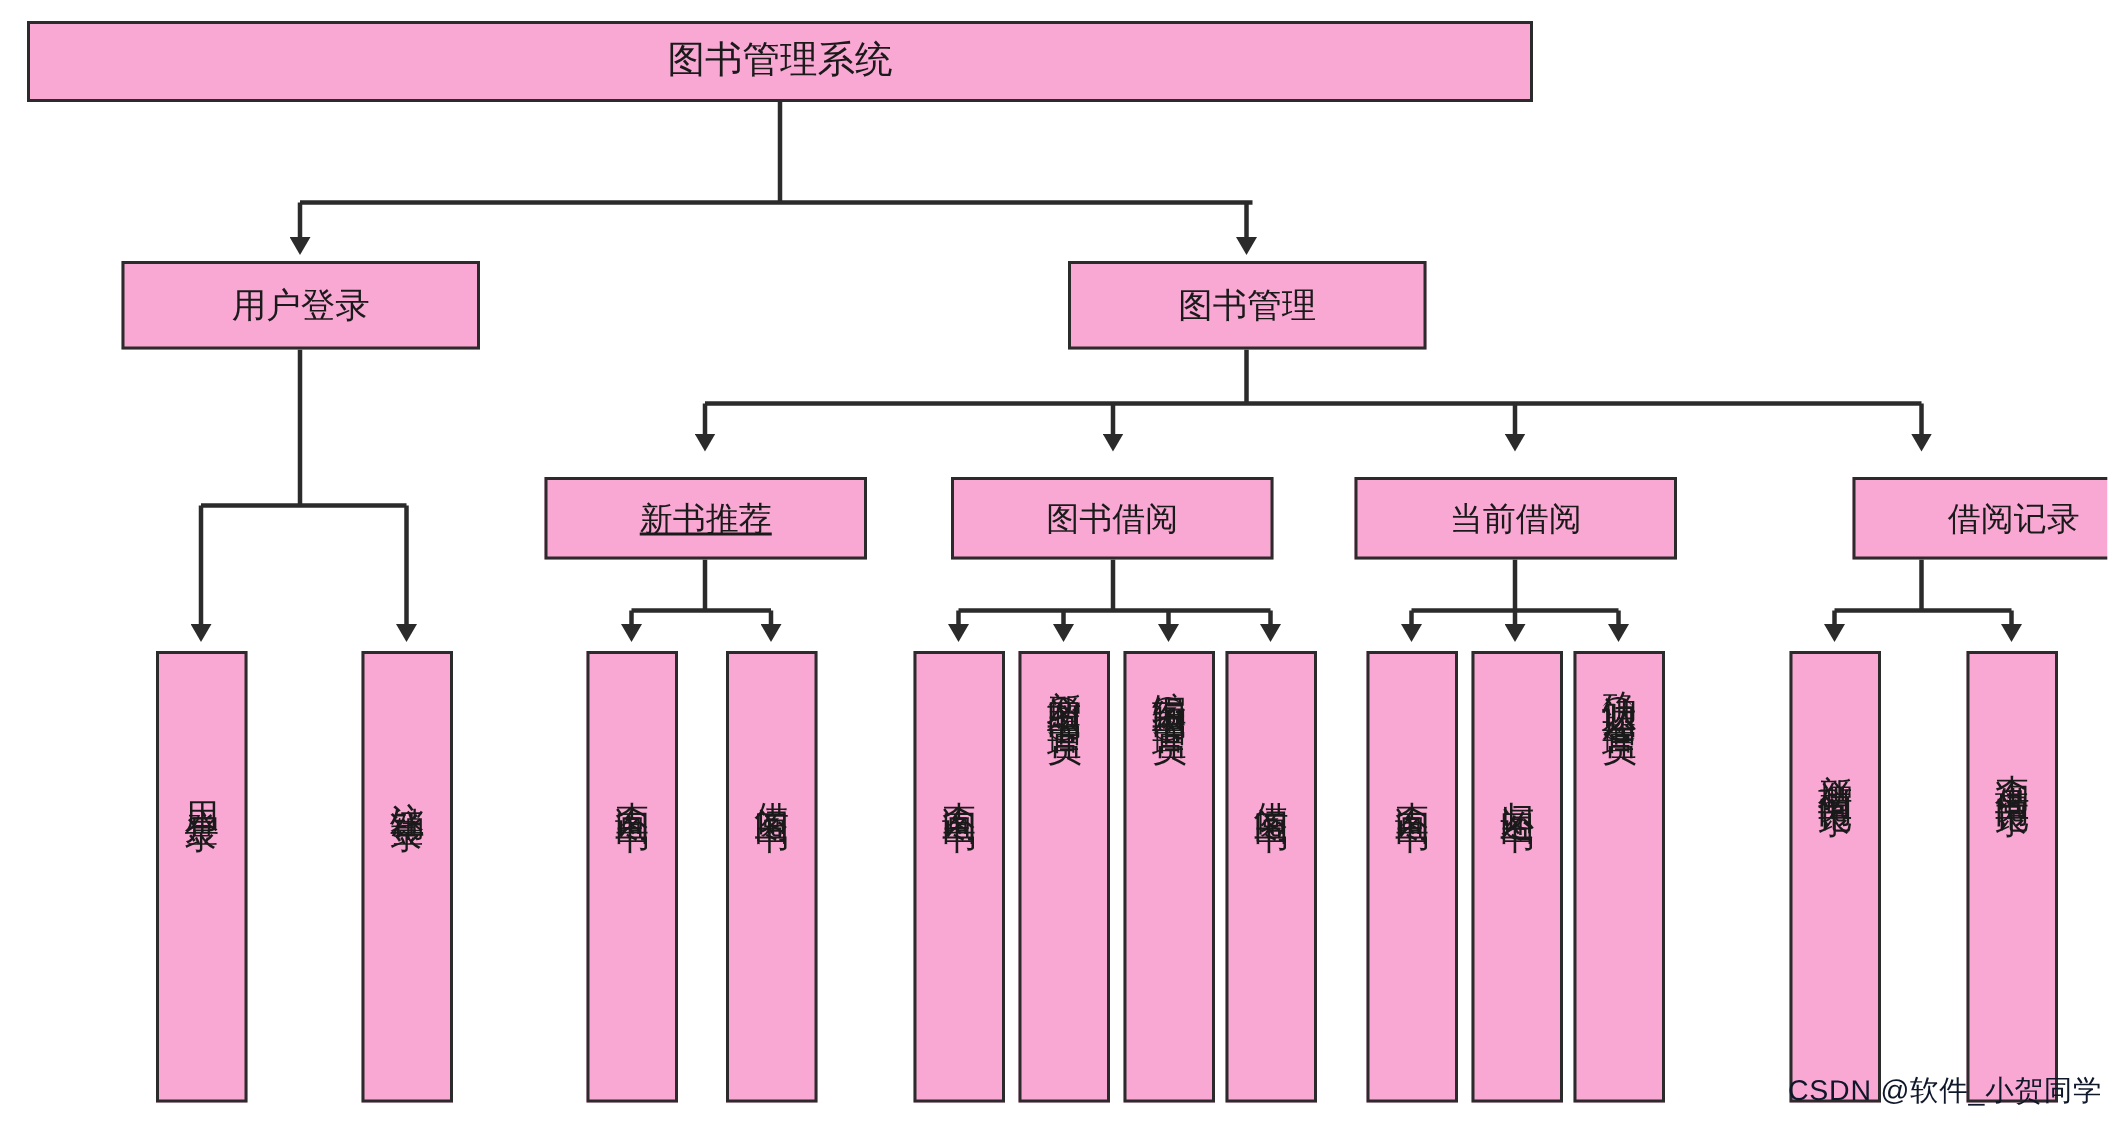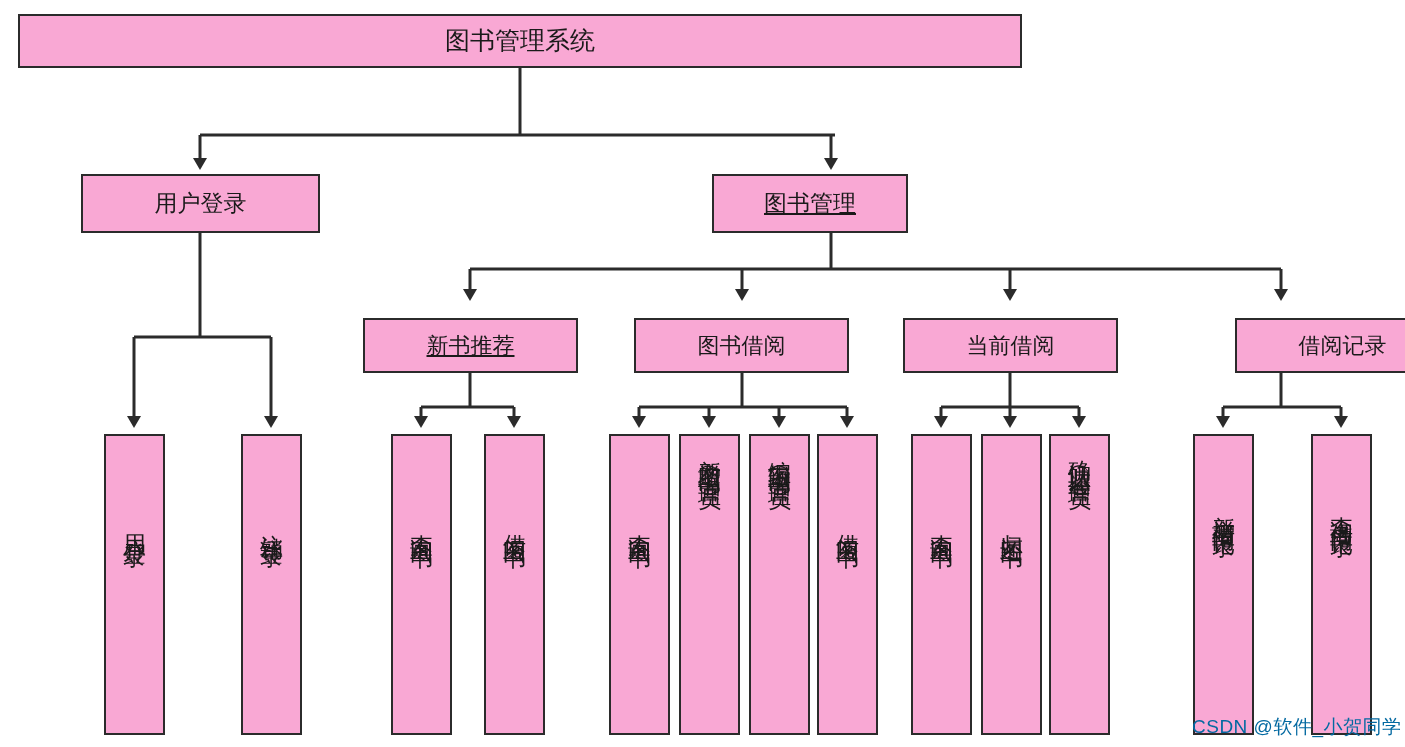--- a/index.html
+++ b/index.html
@@ -63,21 +63,21 @@
     margin-top: 74px;
   }
   .node.leaf.mid2 .lbl {
     margin-top: 56px;
   }
   .watermark {
     position: absolute;
     left: 1192px;
     top: 714px;
     font-size: 19px;
-    color: #0369a1;
+    color: #0f172a;
     white-space: nowrap;
     letter-spacing: 0.5px;
   }
 </style>
 </head>
 <body>
 
 <div id="canvas">
 
   <svg class="connectors" viewBox="0 0 1405 747">
@@ -130,21 +130,21 @@
     </g>
   </svg>
 
   <div class="node root" style="left:18px; top:14px; width:1004px; height:54px;">
     <span class="lbl">图书管理系统</span>
   </div>
 
   <div class="node lvl2" style="left:81px; top:174px; width:239px; height:59px;">
     <span class="lbl">用户登录</span>
   </div>
-  <div class="node lvl2" style="left:712px; top:174px; width:196px; height:59px;text-decoration:underline;">
+  <div class="node lvl2" style="left:712px; top:174px; width:239px; height:59px;">
     <span class="lbl">图书管理</span>
   </div>
 
   <div class="node lvl3" style="left:363px; top:318px; width:215px; height:55px;text-decoration:underline;">
     <span class="lbl">新书推荐</span>
   </div>
   <div class="node lvl3" style="left:634px; top:318px; width:215px; height:55px;">
     <span class="lbl">图书借阅</span>
   </div>
   <div class="node lvl3" style="left:903px; top:318px; width:215px; height:55px;">

